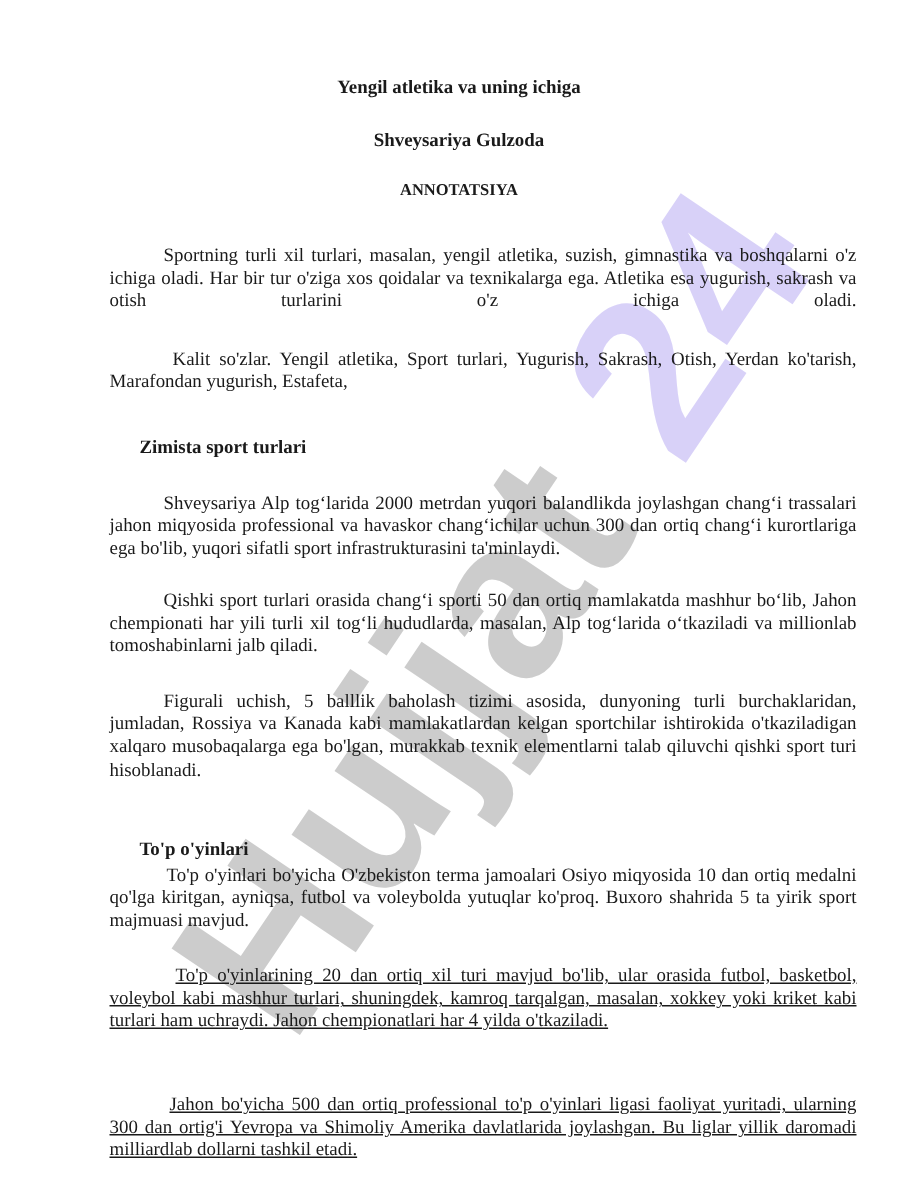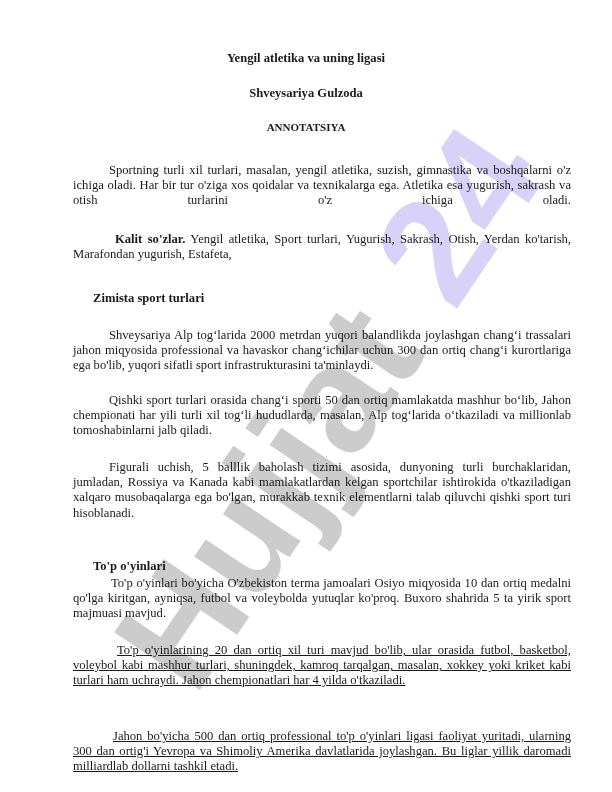--- a/index.html
+++ b/index.html
@@ -48,21 +48,21 @@
     .t3 { top: 120px; font-size: 11px; }
     .para {
       position: absolute;
       left: 0;
       width: 498px;
       text-align: justify;
       margin: 16px;
     }
     .indent { text-indent: 36px; }
     .indent2 { text-indent: 42px; }
-    .kw-label { font-weight: bold; }
+    .kw-label { font-weight: normal; }
     .heading {
       position: absolute;
       left: 36px;
       font-weight: bold;
       font-size: 12.6px;
     }
     .lastline-justify {
       text-align-last: justify;
     }
   </style>
@@ -72,21 +72,21 @@
 <div class="page">
 
   <svg class="watermark" viewBox="0 0 612 792" xmlns="http://www.w3.org/2000/svg">
     <g transform="translate(300,470) rotate(-56)">
       <text x="-40" y="40" font-family="Liberation Sans, sans-serif" font-weight="bold" font-size="150" fill="#c9c9c9" fill-opacity="0.95" text-anchor="middle">Hujjat</text>
       <text x="300" y="40" font-family="Liberation Sans, sans-serif" font-weight="bold" font-size="150" fill="#d4ccf7" fill-opacity="0.9" text-anchor="middle">24</text>
     </g>
   </svg>
 
   <div class="content">
-    <div class="title t1">Yengil atletika va uning ligasi</div>
+    <div class="title t1">Yengil atletika va uning ichiga</div>
     <div class="title t2">Shveysariya Gulzoda</div>
     <div class="title t3">ANNOTATSIYA</div>
 
     <p class="para indent lastline-justify" style="top:147px;">Sportning turli xil turlari, masalan, yengil atletika, suzish, gimnastika va boshqalarni o'z ichiga oladi.  Har bir tur o'ziga xos qoidalar va texnikalarga ega. Atletika esa yugurish, sakrash va otish turlarini o'z ichiga oladi.</p>
 
     <p class="para indent2" style="top:216px;"><span class="kw-label">Kalit so'zlar.</span><span> Yengil atletika,  Sport turlari,  Yugurish,  Sakrash,  Otish,  Yerdan ko'tarish,  Marafondan yugurish,  Estafeta,</span></p>
 
     <div class="heading" style="top:291px;">Zimista sport turlari</div>
     <p class="para indent" style="top:312px;">Shveysariya Alp tog‘larida 2000 metrdan yuqori balandlikda joylashgan chang‘i trassalari  jahon miqyosida professional va havaskor chang‘ichilar uchun 300 dan ortiq chang‘i kurortlariga ega bo'lib,  yuqori sifatli sport infrastrukturasini ta'minlaydi.</p>
     <p class="para indent" style="top:377px;">Qishki sport turlari orasida chang‘i sporti 50 dan ortiq mamlakatda mashhur bo‘lib,  Jahon chempionati har yili turli xil tog‘li hududlarda, masalan, Alp tog‘larida o‘tkaziladi va millionlab tomoshabinlarni jalb qiladi.</p>

